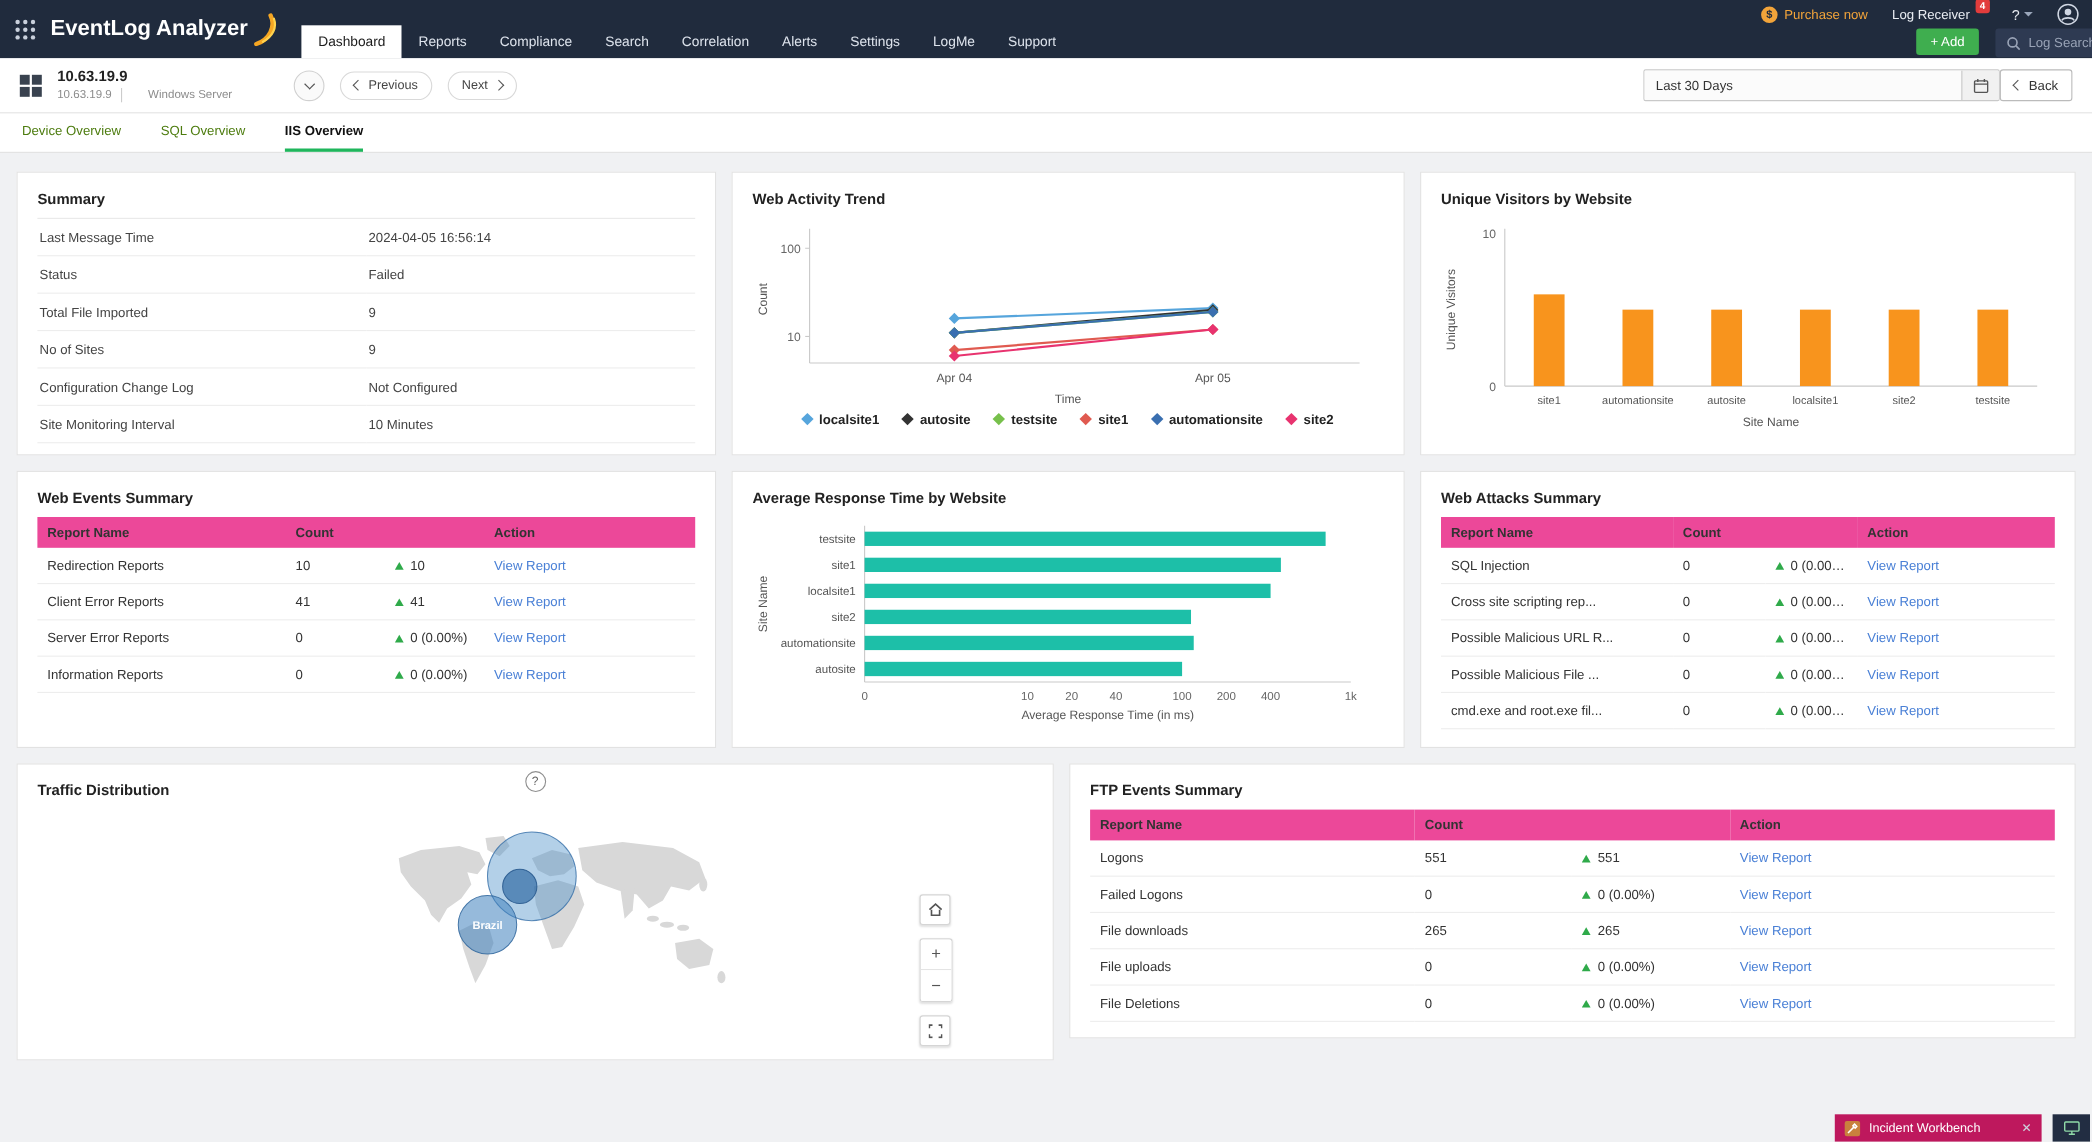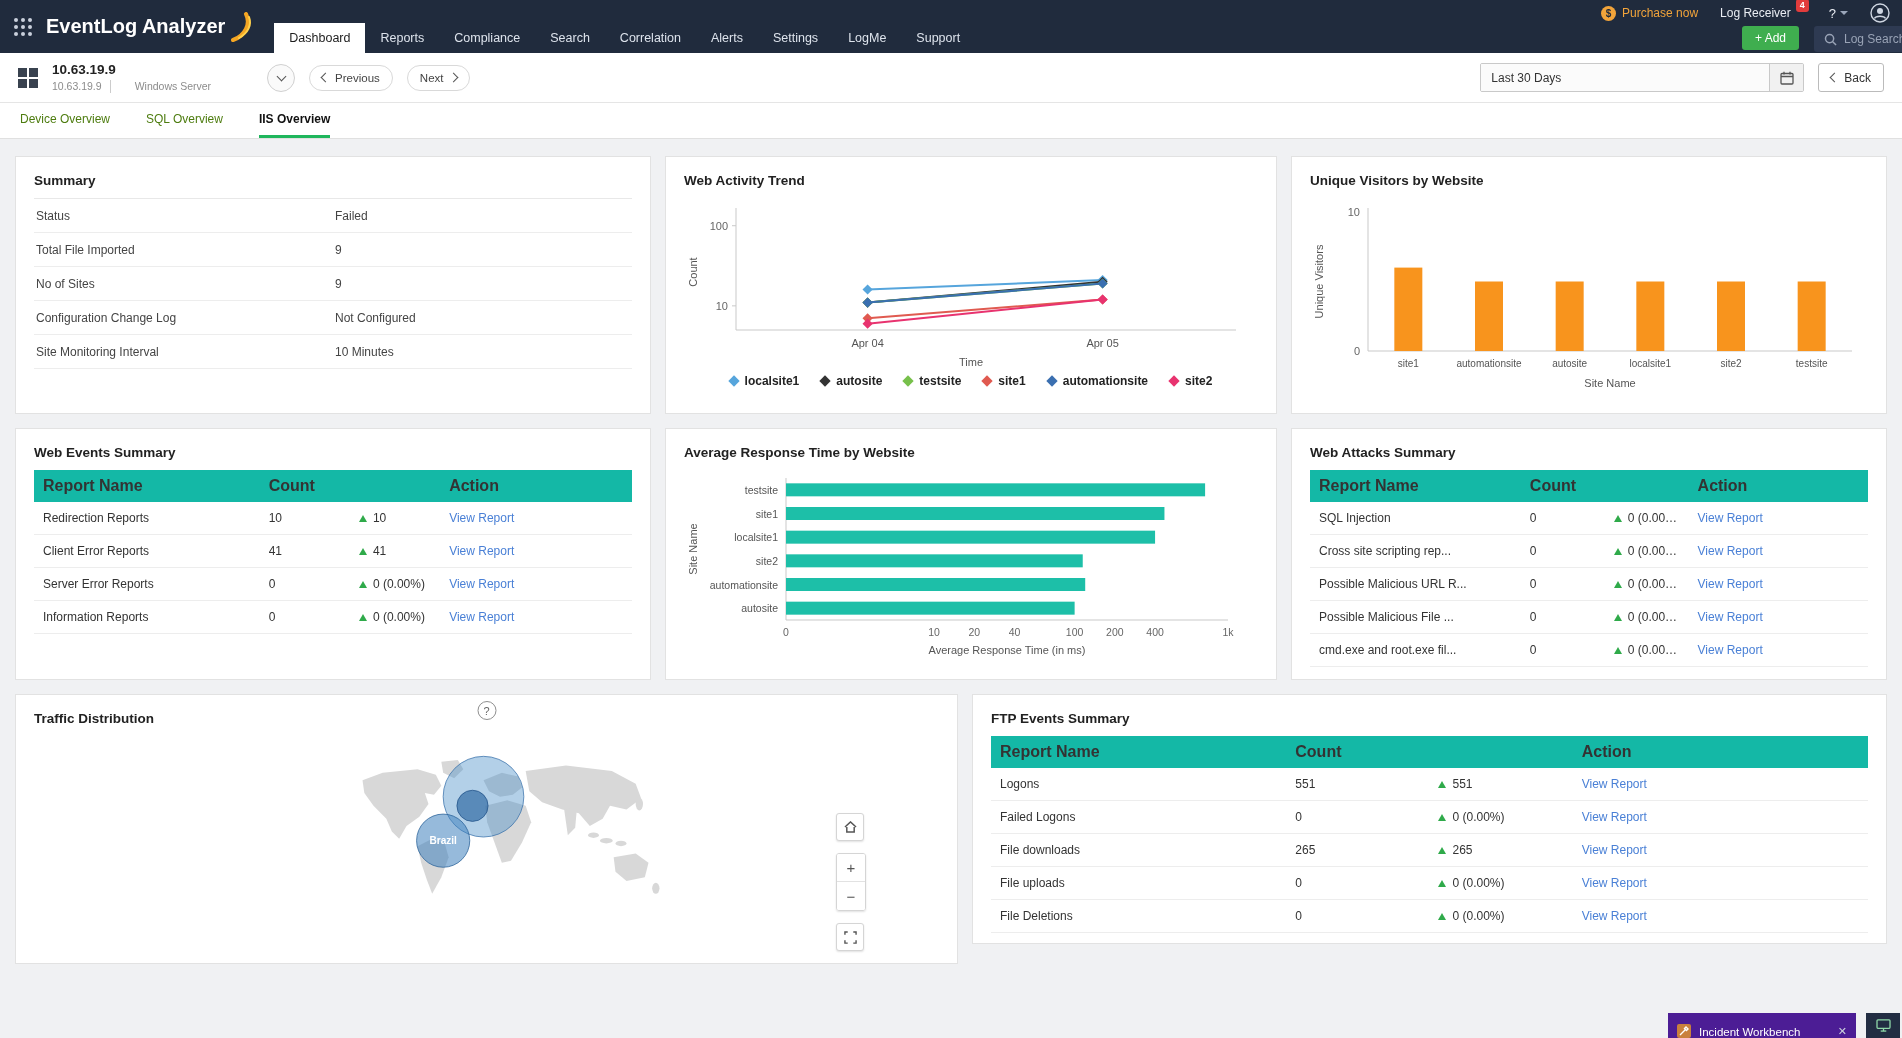--- a/index.html
+++ b/index.html
@@ -39,21 +39,21 @@
   .devsub .os{border-left:1px solid #ccc;padding-left:24px}
   .circlebtn{width:26px;height:26px;border:1px solid #d0d0d0;border-radius:50%;background:#fafafa;margin-left:56px;
              display:flex;align-items:center;justify-content:center;cursor:pointer}
   .chev{display:inline-block;width:6px;height:6px;border-left:1.5px solid #555;border-bottom:1.5px solid #555}
   .chev.down{transform:rotate(-45deg);margin-top:-3px}
   .chev.left{transform:rotate(45deg)}
   .chev.right{transform:rotate(225deg)}
   .pagerbtn{display:flex;align-items:center;gap:6px;border:1px solid #d9d9d9;border-radius:13px;background:#fff;
             height:24px;padding:0 12px;font-size:11.5px;color:#444;margin-left:14px;cursor:pointer}
   .pagerbtn:first-of-type{margin-left:36px}
-  .sub-right{margin-left:auto;display:flex;align-items:flex-end;gap:14px}
+  .sub-right{margin-left:auto;display:flex;align-items:flex-end;}
   .periodbox{display:flex;align-items:stretch;height:27px;border:1px solid #c9c9c9;border-radius:2px;overflow:hidden;cursor:pointer}
   .periodval{width:268px;background:#fbfbfb;display:flex;align-items:center;padding:0 10px;font-size:12px;color:#333}
   .calbtn{width:33px;background:#f1f1f1;border-left:1px solid #c9c9c9;display:flex;align-items:center;justify-content:center;cursor:pointer}
   .backbtn{display:flex;align-items:center;gap:6px;border:1px solid #bbb;border-radius:3px;background:#fff;height:27px;
            padding:0 12px;font-size:12px;color:#333;cursor:pointer}
 
   
   .tabs{height:35px;background:#fff;border-bottom:1px solid #e0e0e0;display:flex;align-items:stretch;padding:0 20px;gap:36px}
   .tab{display:flex;align-items:center;font-size:12px;color:#4d7c0f;border-bottom:3px solid transparent;cursor:pointer}
   .tab.active{color:#111;font-weight:bold;border-bottom-color:#1fb65c}
@@ -64,21 +64,21 @@
   .row1{grid-template-columns:636px 612px 1fr}
   .row2{grid-template-columns:636px 612px 1fr}
   .row3{grid-template-columns:943px 1fr;align-items:start}
   .card{background:#fff;border:1px solid #e2e2e2;padding:12px 18px 23px;position:relative;box-sizing:border-box}
   .h258{height:258px}.h252{height:252px}.h270{height:270px}.h250{height:250px}
   .card-title{font-size:13.5px;font-weight:bold;color:#222;margin:4px 0 10px}
   .card-title.ruled{border-bottom:1px solid #e8e8e8;padding-bottom:10px;margin-bottom:0}
 
   
   table.data{width:100%;border-collapse:collapse;font-size:12px;color:#333;table-layout:fixed}
-  .data thead th{background:#14b8a6;text-align:left;font-weight:bold;padding:7px 9px;font-size:16px;color:#333}
+  .data thead th{background:#ec4899;text-align:left;font-weight:bold;padding:7px 9px;font-size:12px;color:#333}
   .data td{padding:9px 9px;border-bottom:1px solid #ededed;overflow:hidden;white-space:nowrap;text-overflow:ellipsis}
   .w-name{width:37%}.w-count{width:32%}.w-action{width:31%}
   .f-name{width:33%}.f-count{width:34%}.f-action{width:33%}
   td.cnt{width:12%}
   .up-tri{width:0;height:0;border-left:4.5px solid transparent;border-right:4.5px solid transparent;
           border-bottom:7px solid #2faa4a;display:inline-block;margin-right:6px}
   a.view{color:#4a80d6;text-decoration:none;font-size:12px}
   table.kv{width:100%;border-collapse:collapse;font-size:12px;color:#444;margin-top:0}
   .kv td{padding:9.5px 2px;border-bottom:1px solid #ededed}
   .kv td.v{width:50%}
@@ -98,21 +98,21 @@
                border-radius:50%;color:#666;font-size:11px;display:flex;align-items:center;justify-content:center;cursor:pointer;background:#fff}
   .mapwrap{position:absolute;top:58px;left:330px}
   .mapctrls{position:absolute;left:820px;top:118px;display:flex;flex-direction:column;gap:12px}
   .mbtn{width:28px;height:28px;background:#fff;border:1px solid #d5d5d5;border-radius:3px;box-shadow:0 1px 2px rgba(0,0,0,.12);
         display:flex;align-items:center;justify-content:center;font-size:15px;color:#555;cursor:pointer;box-sizing:border-box}
   .zoomgrp{display:flex;flex-direction:column;border:1px solid #d5d5d5;border-radius:3px;overflow:hidden;box-shadow:0 1px 2px rgba(0,0,0,.12)}
   .zoomgrp .mbtn{border:none;border-radius:0;box-shadow:none}
   .zoomgrp .mbtn:first-child{border-bottom:1px solid #e2e2e2}
 
   
-  .iw{position:absolute;right:46px;bottom:0;width:188px;height:25px;background:#4c1d95;display:flex;align-items:flex-end;
+  .iw{position:absolute;right:46px;bottom:0;width:188px;height:25px;background:#be185d;display:flex;align-items:center;
       gap:8px;padding:0 9px;color:#fff;font-size:11.5px;cursor:pointer;box-sizing:border-box}
   .iw-icon{width:14px;height:14px;border-radius:2px;background:#c9803d;display:flex;align-items:center;justify-content:center;flex:none}
   .iw-close{margin-left:auto;color:#cdd3dd;font-size:11px;cursor:pointer}
   .corner{position:absolute;right:2px;bottom:0;width:34px;height:25px;background:#222d42;display:flex;align-items:center;justify-content:center;cursor:pointer}
 </style>
 </head>
 <body>
 
 <div class="topbar">
   <div class="apps">
@@ -229,20 +229,24 @@
   <div class="tab active">IIS Overview</div>
 </div>
 
 <div class="main">
 
   <div class="row row1">
     <div class="card h258">
       <div class="card-title ruled">Summary</div>
       <table class="kv">
         <tbody>
+          <tr>
+              <td class="k">Last Message Time</td>
+              <td class="v">2024-04-05 16:56:14</td>
+            </tr>
           <tr>
               <td class="k">Status</td>
               <td class="v">Failed</td>
             </tr>
           <tr>
               <td class="k">Total File Imported</td>
               <td class="v">9</td>
             </tr>
           <tr>
               <td class="k">No of Sites</td>

